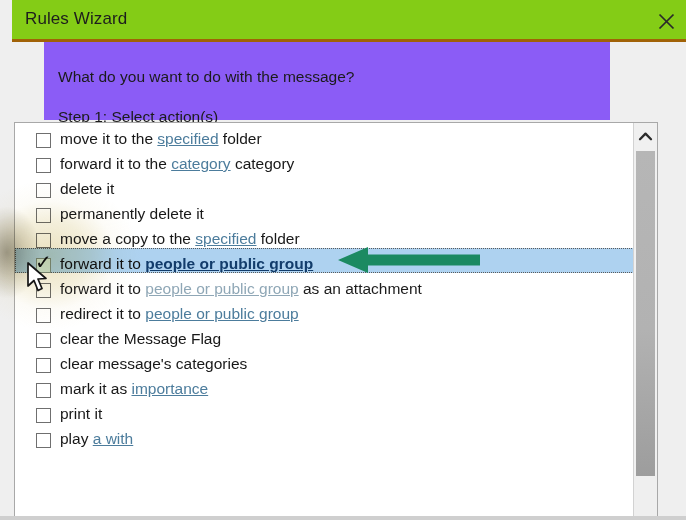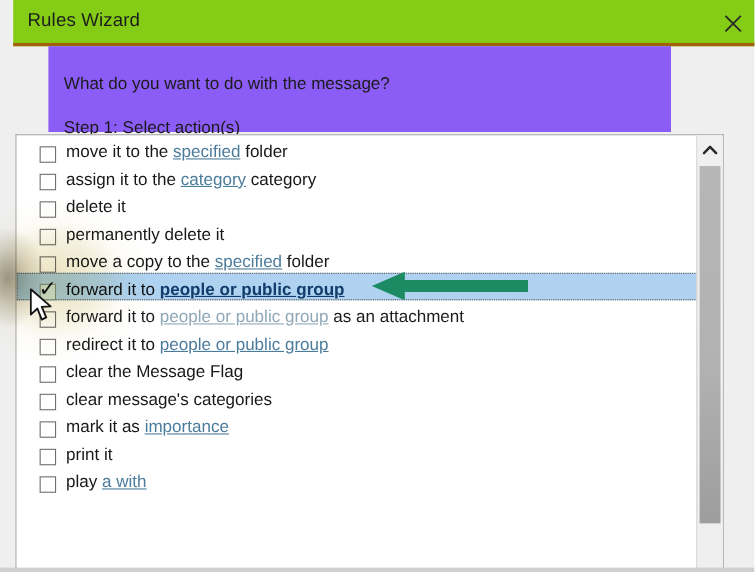--- a/index.html
+++ b/index.html
@@ -286,21 +286,21 @@
   </div>
 
   <div class="listbox">
     <div class="list-scroll-area" id="rows">
         <div class="row">
           <div class="cb"></div>
           <div class="label"><span>move it to the </span><span class="lnk">specified</span><span> folder</span></div>
         </div>
         <div class="row">
           <div class="cb"></div>
-          <div class="label"><span>assign it to the </span><span class="lnk">category</span><span> category</span></div>
+          <div class="label"><span>forward it to the </span><span class="lnk">category</span><span> category</span></div>
         </div>
         <div class="row">
           <div class="cb"></div>
           <div class="label"><span>delete it</span></div>
         </div>
         <div class="row">
           <div class="cb"></div>
           <div class="label"><span>permanently delete it</span></div>
         </div>
         <div class="row">

